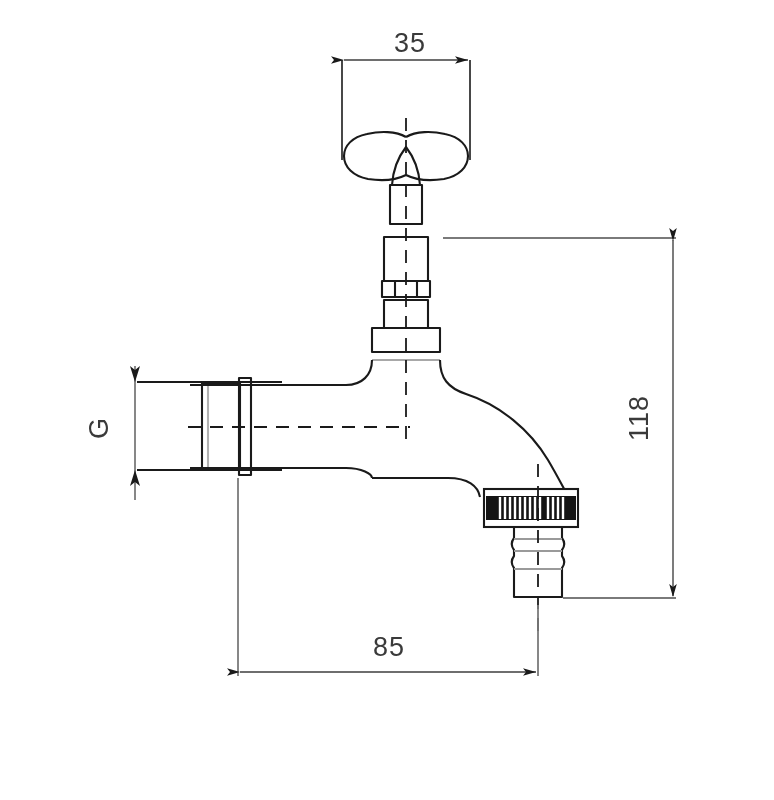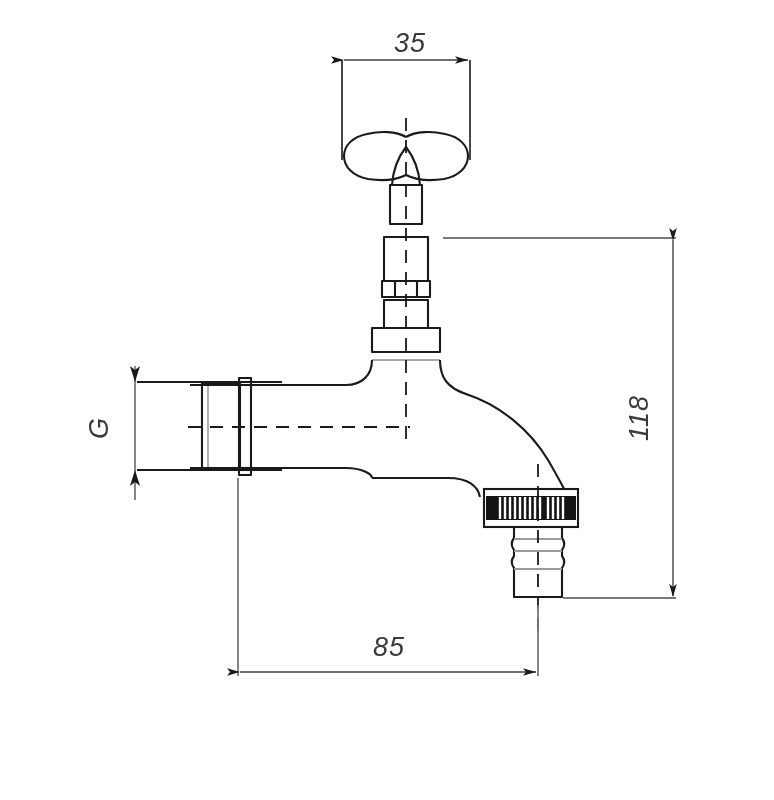--- a/index.html
+++ b/index.html
@@ -11,21 +11,20 @@
     width: 774px;
     height: 800px;
     font-family: "Liberation Sans", sans-serif;
     overflow: hidden;
   }
   #drawing-root {
     position: relative;
     width: 774px;
     height: 800px;
     background: #ffffff;
-    font-style: italic;
   }
   svg#tech-drawing {
     display: block;
     width: 774px;
     height: 800px;
   }
   .dim-text {
     font-family: "Liberation Sans", sans-serif;
     font-size: 27px;
     fill: #3a3a3a;

